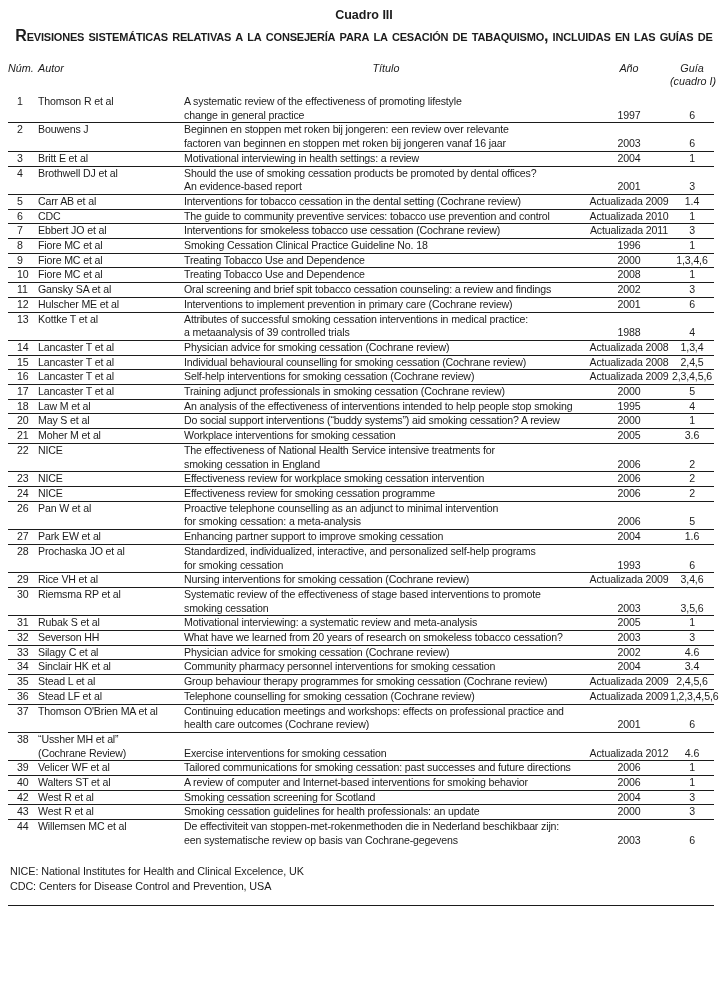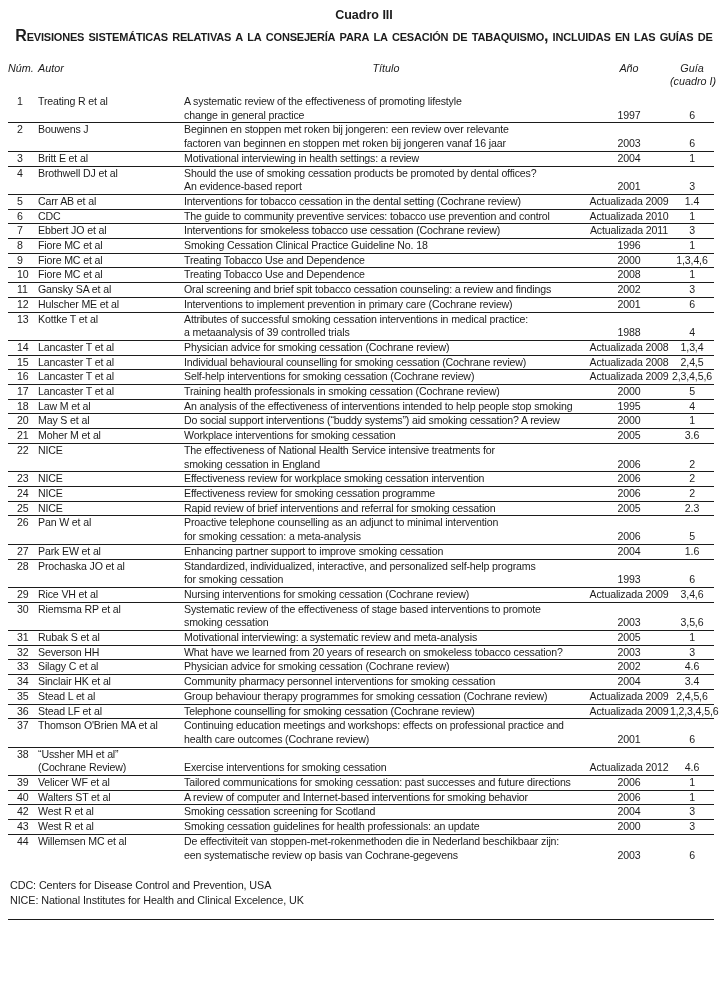--- a/index.html
+++ b/index.html
@@ -87,21 +87,21 @@
         <th class="h-guide">
           <span>Guía</span>
           <span class="guide-sub">(cuadro I)</span>
         </th>
       </tr>
     </thead>
     <tbody>
         <tr>
           <td class="c-num">1</td>
           <td class="c-author">
-            <div><span>Treating R </span><span class="it">et al</span></div>
+            <div><span>Thomson R </span><span class="it">et al</span></div>
           </td>
           <td class="c-title">
             <div>A systematic review of the effectiveness of promoting lifestyle</div>
             <div>change in general practice</div>
           </td>
           <td class="c-year">1997</td>
           <td class="c-guide">6</td>
         </tr>
         <tr>
           <td class="c-num">2</td>
@@ -270,21 +270,21 @@
           </td>
           <td class="c-year">Actualizada 2009</td>
           <td class="c-guide">2,3,4,5,6</td>
         </tr>
         <tr>
           <td class="c-num">17</td>
           <td class="c-author">
             <div><span>Lancaster T </span><span class="it">et al</span></div>
           </td>
           <td class="c-title">
-            <div>Training health professionals in smoking cessation (Cochrane review)</div>
+            <div>Training adjunct professionals in smoking cessation (Cochrane review)</div>
           </td>
           <td class="c-year">2000</td>
           <td class="c-guide">5</td>
         </tr>
         <tr>
           <td class="c-num">18</td>
           <td class="c-author">
             <div><span>Law M </span><span class="it">et al</span></div>
           </td>
           <td class="c-title">
@@ -343,31 +343,20 @@
           <td class="c-author">
             <div><span>NICE</span></div>
           </td>
           <td class="c-title">
             <div>Effectiveness review for smoking cessation programme</div>
           </td>
           <td class="c-year">2006</td>
           <td class="c-guide">2</td>
         </tr>
         <tr>
-          <td class="c-num">25</td>
-          <td class="c-author">
-            <div><span>NICE</span></div>
-          </td>
-          <td class="c-title">
-            <div>Rapid review of brief interventions and referral for smoking cessation</div>
-          </td>
-          <td class="c-year">2005</td>
-          <td class="c-guide">2.3</td>
-        </tr>
-        <tr>
           <td class="c-num">26</td>
           <td class="c-author">
             <div><span>Pan W </span><span class="it">et al</span></div>
           </td>
           <td class="c-title">
             <div>Proactive telephone counselling as an adjunct to minimal intervention</div>
             <div>for smoking cessation: a meta-analysis</div>
           </td>
           <td class="c-year">2006</td>
           <td class="c-guide">5</td>
@@ -561,19 +550,19 @@
             <div>De effectiviteit van stoppen-met-rokenmethoden die in Nederland beschikbaar zijn:</div>
             <div>een systematische review op basis van Cochrane-gegevens</div>
           </td>
           <td class="c-year">2003</td>
           <td class="c-guide">6</td>
         </tr>
       </tbody>
   </table>
 
   <div class="footnotes">
+    <div>NICE: National Institutes for Health and Clinical Excelence, UK</div>
     <div>CDC: Centers for Disease Control and Prevention, USA</div>
-    <div>NICE: National Institutes for Health and Clinical Excelence, UK</div>
   </div>
 
   <div class="bottom-rule"></div>
 
 </div>
 
 </body></html>

